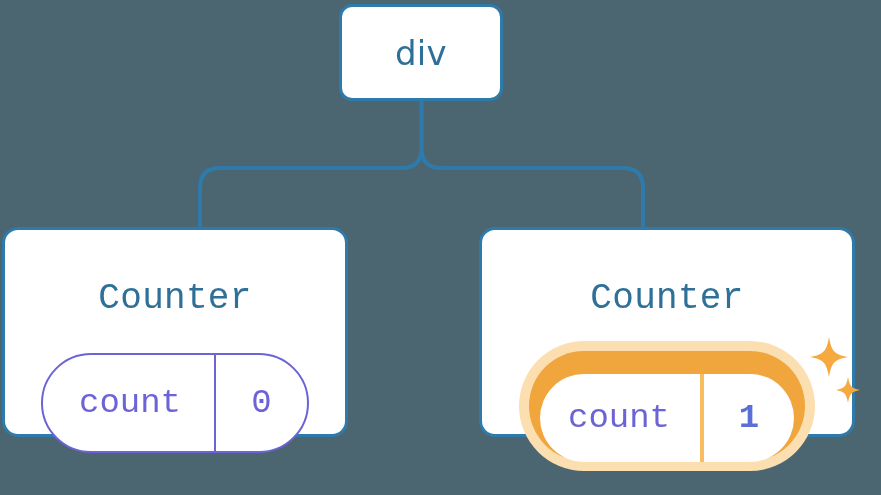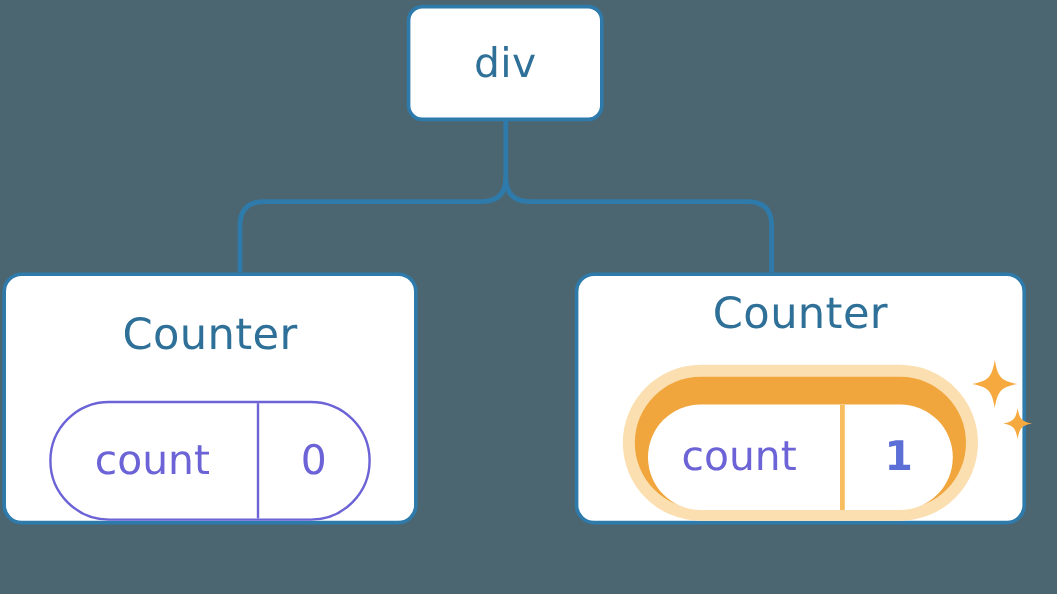--- a/index.html
+++ b/index.html
@@ -55,21 +55,22 @@
     color: #2e7098;
     letter-spacing: 0.3px;
     line-height: 1;
   }
 
   
   .counter-box {
     top: 227px;
     height: 210px;
     border-radius: 16px;
-    justify-content: flex-end;
+    justify-content: space-between;
+    font-family: Liberation Mono, monospace;
   }
   #counter-box-left  { left: 2px;   width: 346px; }
   #counter-box-right { left: 479px; width: 376px; }
 
   .counter-title {
     font-size: 36px;
     color: #2e7098;
     letter-spacing: 0.3px;
     line-height: 1;
     margin-top: 51px;

